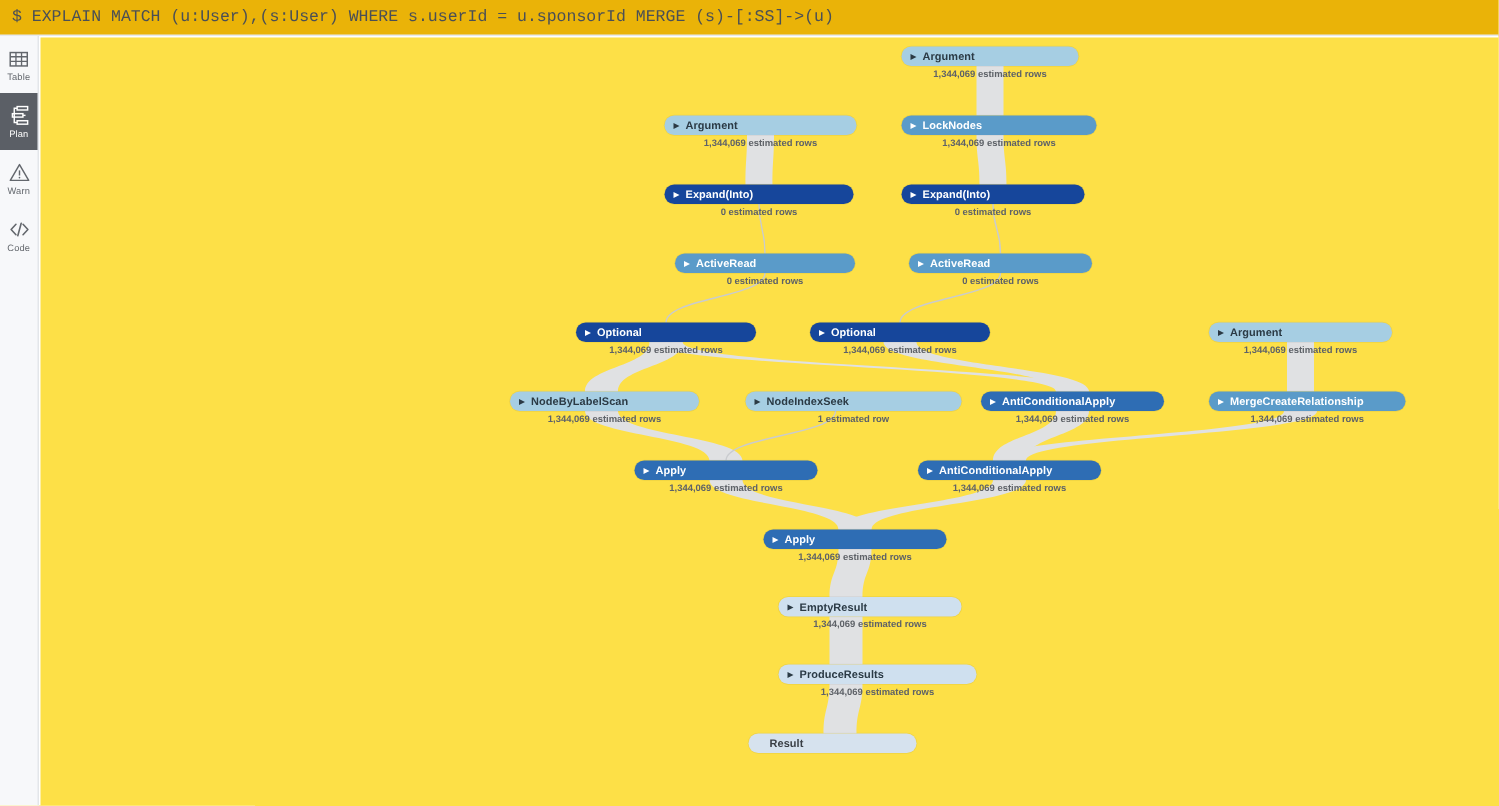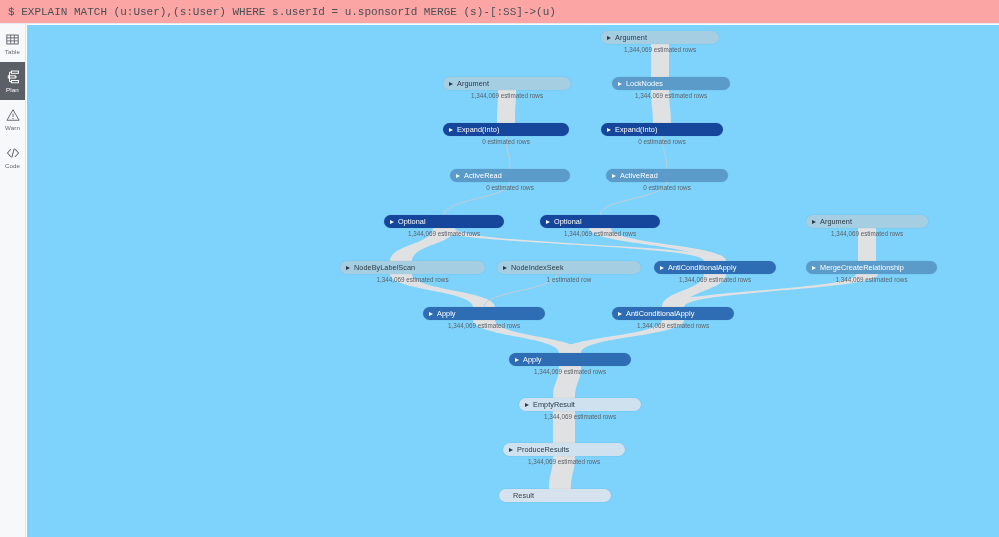--- a/index.html
+++ b/index.html
@@ -7,21 +7,21 @@
     width:999px;height:537px;overflow:hidden;
     background:#ffffff;
     font-family:"Liberation Sans","DejaVu Sans",sans-serif;
     -webkit-font-smoothing:antialiased;
   }
   #app{position:relative;width:999px;height:537px;}
 
   
   #querybar{
     position:absolute;left:0;top:0;width:999px;height:24px;
-    background:#fca5a5;border-bottom:1px solid #e6e9ee;
+    background:#eab308;border-bottom:1px solid #e6e9ee;
     display:flex;align-items:center;box-sizing:border-box;text-align:right;
   }
   #querytext{
     font-family:"Liberation Mono","DejaVu Sans Mono",monospace;
     font-size:11px;color:#4a4f56;white-space:pre;padding-left:8px;letter-spacing:0px;
   }
 
   
   #sidebar{
     position:absolute;left:0;top:24px;width:26px;height:513px;
@@ -37,21 +37,21 @@
     width:15px;height:15px;display:flex;align-items:center;justify-content:center;
     color:#63676d;margin-bottom:1px;
   }
   .side-item.active .side-icon{color:#ffffff;}
   .side-label{font-size:6.2px;color:#63676d;line-height:7px;letter-spacing:.1px;}
   .side-item.active .side-label{color:#ffffff;}
 
   
   #canvas{
     position:absolute;left:27px;top:25px;width:972px;height:512px;
-    background:#7dd3fc;overflow:hidden;
+    background:#fde047;overflow:hidden;font-weight:bold;
   }
   #ribbons{position:absolute;left:0;top:0;width:972px;height:512px;}
 
   
   .node{position:absolute;box-sizing:border-box;}
   .node-box{
     position:relative;height:13px;border-radius:6.5px;
     display:flex;align-items:center;box-sizing:border-box;
     padding-left:6px;padding-right:6px;
     box-shadow:0 0 0 0.5px rgba(0,0,0,0.06);
@@ -209,21 +209,21 @@
         </div>
         <div class="node-rows">1,344,069 estimated rows</div>
       </div>
       <div class="node" style="left: 416px; top: 52px; width: 128px;">
         <div class="node-box t-light">
           <span class="node-tri"></span>
           <span class="node-label">Argument</span>
         </div>
         <div class="node-rows">1,344,069 estimated rows</div>
       </div>
-      <div class="node" style="left: 574px; top: 52px; width: 118px; margin-left: 11px;">
+      <div class="node" style="left: 574px; top: 52px; width: 130px;">
         <div class="node-box t-mid">
           <span class="node-tri"></span>
           <span class="node-label">LockNodes</span>
         </div>
         <div class="node-rows">1,344,069 estimated rows</div>
       </div>
       <div class="node" style="left: 416px; top: 98px; width: 126px;">
         <div class="node-box t-dark">
           <span class="node-tri"></span>
           <span class="node-label">Expand(Into)</span>
@@ -265,21 +265,21 @@
         </div>
         <div class="node-rows">1,344,069 estimated rows</div>
       </div>
       <div class="node" style="left: 779px; top: 190px; width: 122px;">
         <div class="node-box t-light">
           <span class="node-tri"></span>
           <span class="node-label">Argument</span>
         </div>
         <div class="node-rows">1,344,069 estimated rows</div>
       </div>
-      <div class="node" style="left: 313px; top: 236px; width: 145px;">
+      <div class="node" style="left: 313px; top: 236px; width: 126px;">
         <div class="node-box t-light">
           <span class="node-tri"></span>
           <span class="node-label">NodeByLabelScan</span>
         </div>
         <div class="node-rows">1,344,069 estimated rows</div>
       </div>
       <div class="node" style="left: 470px; top: 236px; width: 144px;">
         <div class="node-box t-light">
           <span class="node-tri"></span>
           <span class="node-label">NodeIndexSeek</span>
@@ -321,21 +321,21 @@
         </div>
         <div class="node-rows">1,344,069 estimated rows</div>
       </div>
       <div class="node" style="left: 492px; top: 373px; width: 122px;">
         <div class="node-box t-pale">
           <span class="node-tri"></span>
           <span class="node-label">EmptyResult</span>
         </div>
         <div class="node-rows">1,344,069 estimated rows</div>
       </div>
-      <div class="node" style="left: 476px; top: 418px; width: 122px;">
+      <div class="node" style="left: 492px; top: 418px; width: 132px;">
         <div class="node-box t-pale">
           <span class="node-tri"></span>
           <span class="node-label">ProduceResults</span>
         </div>
         <div class="node-rows">1,344,069 estimated rows</div>
       </div>
       <div class="node" style="left: 472px; top: 464px; width: 112px;">
         <div class="node-box t-result">
           <span style="display: inline-block; width: 8px; flex: 0 0 auto;"></span>
           <span class="node-label">Result</span>

